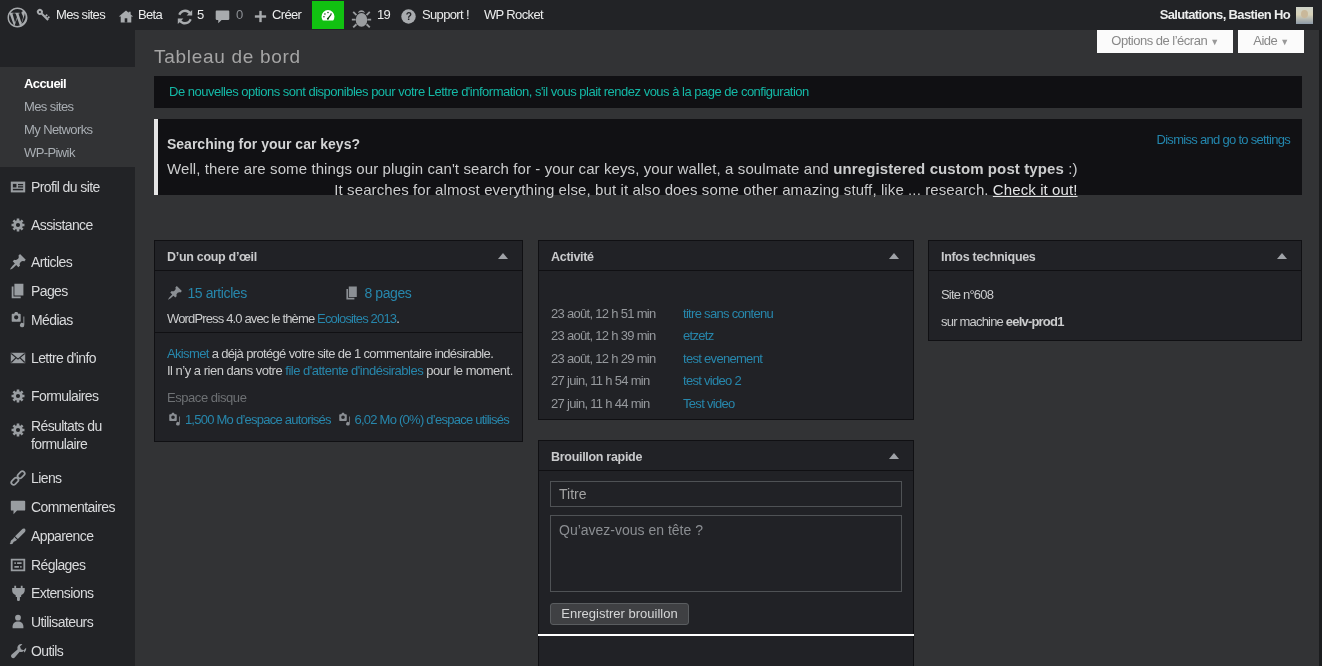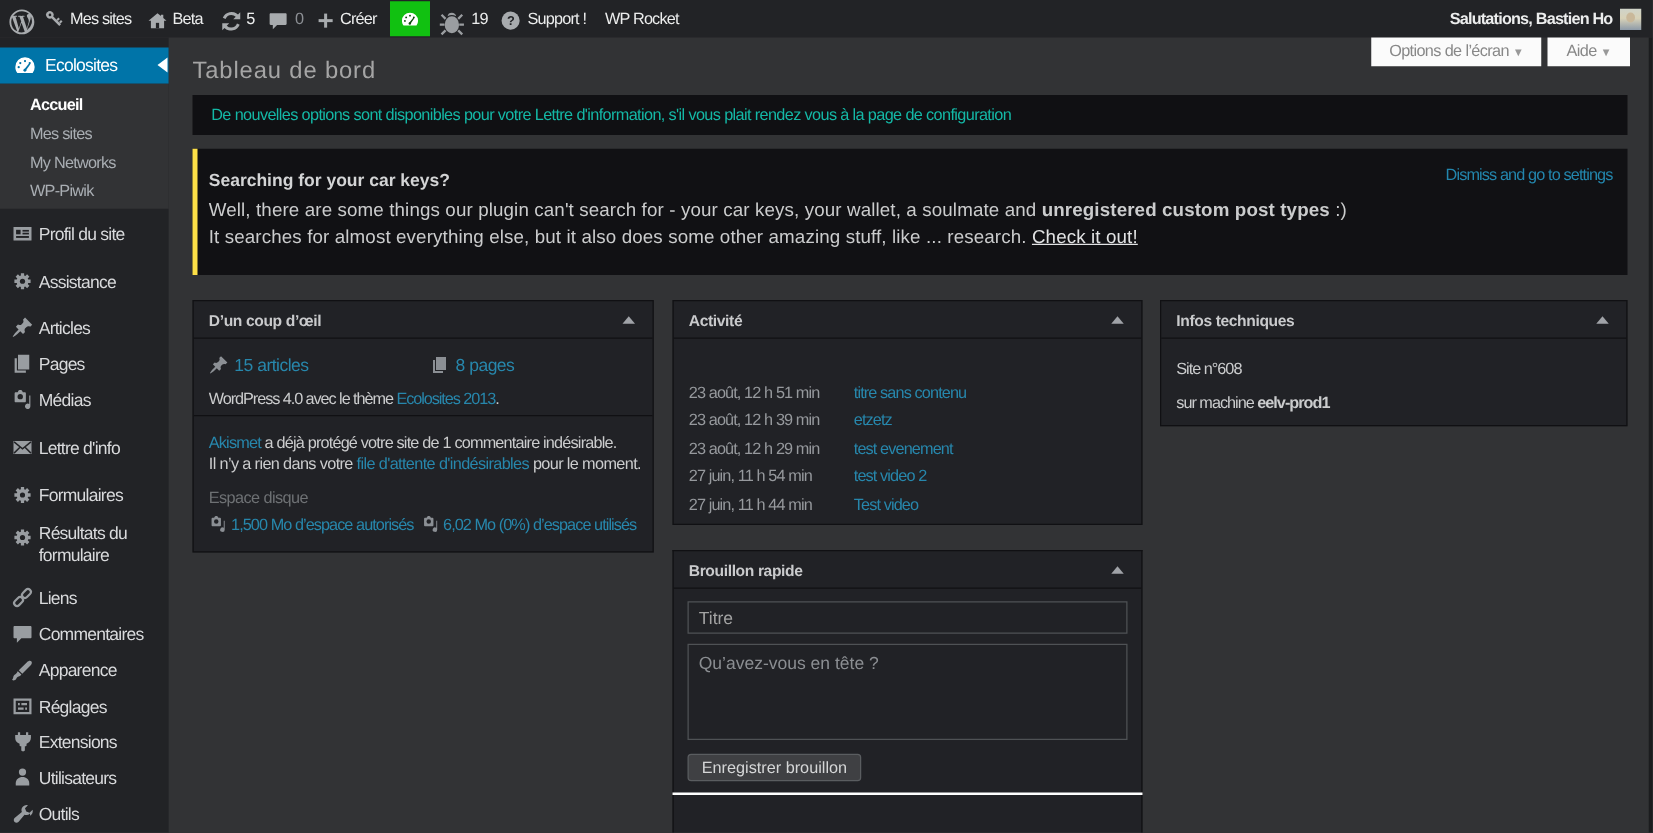--- a/index.html
+++ b/index.html
@@ -18,21 +18,21 @@
 #submenu { position:absolute; left:0; top:37px; width:135px; height:100px; background:#323335; }
 .sub { position:absolute; left:24px; font-size:13px; color:#a9aeb3; white-space:nowrap; }
 .mi { position:absolute; left:0; width:135px; white-space:nowrap; color:#d9dadc; }
 .mi .ic { position:absolute; left:9px; top:0; width:18px; height:18px; color:#999da1; }
 .mi .lb { position:absolute; left:31px; top:1px; }
 
 #content { position:absolute; left:135px; top:30px; width:1187px; height:636px; background:#323335; }
 h1 { position:absolute; left:19px; top:16px; font-size:19px; font-weight:400; color:#a5a5a5; letter-spacing:0.7px; }
 .btn-top { position:absolute; top:-2px; height:25px; background:#fbfbfb; color:#888; font-size:13px; line-height:25px; text-align:center; letter-spacing:-0.5px; }
 #notice { position:absolute; left:19px; top:46px; width:1148px; height:32px; background:#101013; color:#14b8a6; font-size:13px; line-height:32px; padding-left:15px; letter-spacing:-0.5px; }
-#panel { position:absolute; left:19px; top:89px; width:1148px; height:101px; background:#111114; border-left:4px solid #fde047; color:#cbcccd; }
+#panel { position:absolute; left:19px; top:89px; width:1148px; height:76px; background:#111114; border-left:4px solid #e5e5e5; color:#cbcccd;text-align:right; }
 #panel .tt { position:absolute; left:9px; top:17px; font-weight:bold; font-size:14px; color:#d3d4d5; }
 #panel .dm { position:absolute; right:12px; top:13px; font-size:13px; color:#2386ad; letter-spacing:-0.7px; }
 #panel .bd { position:absolute; left:9px; top:39px; font-size:15px; line-height:21px; color:#cbcccd; letter-spacing:0.1px; }
 
 .widget { position:absolute; background:#212226; border:1px solid #101013; }
 .whead { position:relative; height:30px; border-bottom:1px solid #101013; }
 .whead .wt { position:absolute; left:12px; top:9px; font-size:12.5px; font-weight:bold; color:#c9cacc; letter-spacing:-0.3px; }
 .whead .arr { position:absolute; right:14px; top:12px; width:0; height:0; border-left:5px solid transparent; border-right:5px solid transparent; border-bottom:6px solid #a0a3a8; }
 .txt { color:#cbcccd; font-size:13px; }
 #rightstrip { position:absolute; right:0; top:30px; width:3px; height:636px; background:#1b1c1e; z-index:60; }
@@ -97,35 +97,20 @@
         <text x="10" y="14.5" font-size="12" font-weight="bold" fill="#222326" text-anchor="middle" font-family="Liberation Sans">?</text>
       </svg></div>
   <div class="it" style="left:422px;">Support !</div>
   <div class="it" style="left:484px;">WP Rocket</div>
   <div class="it" style="right:32px;font-weight:bold;">Salutations, Bastien Ho</div>
   <div class="it" style="left:1296px;top:7px;width:17px;height:17px;background:linear-gradient(180deg,#cfd3c9 0%,#d8d2b8 45%,#8d9aa8 100%);">
       <div style="position:absolute;left:5px;top:3px;width:7px;height:8px;border-radius:50%;background:#c9b89a;"></div>
     </div>
 </div>
 <div id="sidebar">
-  <div id="ecohead">
-    <svg style="position:absolute;left:11px;top:6px;" width="18" height="18" viewBox="0 0 20 20">
-        <path fill="#fff" d="M3.2 16h13.6A8.6 8.6 0 0 0 18.6 10.6a8.6 8.6 0 0 0-17.2 0c0 2 .66 3.9 1.8 5.4z"></path>
-        <g fill="#0074a8">
-          <circle cx="10" cy="5.4" r="1"></circle>
-          <circle cx="5.8" cy="7.2" r="1"></circle>
-          <circle cx="14.2" cy="7.2" r="1"></circle>
-          <circle cx="4.4" cy="10.8" r="1"></circle>
-          <path d="M9.1 13.1l4.6-5.7 1 .8-4.2 6z"></path>
-        </g>
-        <circle cx="9.9" cy="13.6" r="1.3" fill="#0074a8"></circle>
-      </svg>
-    <span style="position:absolute;left:36px;">Ecolosites</span>
-    <div class="tri"></div>
-  </div>
   <div id="submenu">
     <div class="sub" style="top:9px;color:#fff;font-weight:bold;">Accueil</div>
     <div class="sub" style="top:32px;">Mes sites</div>
     <div class="sub" style="top:55px;">My Networks</div>
     <div class="sub" style="top:78px;">WP-Piwik</div>
   </div>
   <div class="mi" style="top:148px;">
       <svg class="ic" viewBox="0 0 20 20">
         <rect x="2" y="4" width="16" height="12" fill="currentColor"></rect>
         <g fill="#222326">

